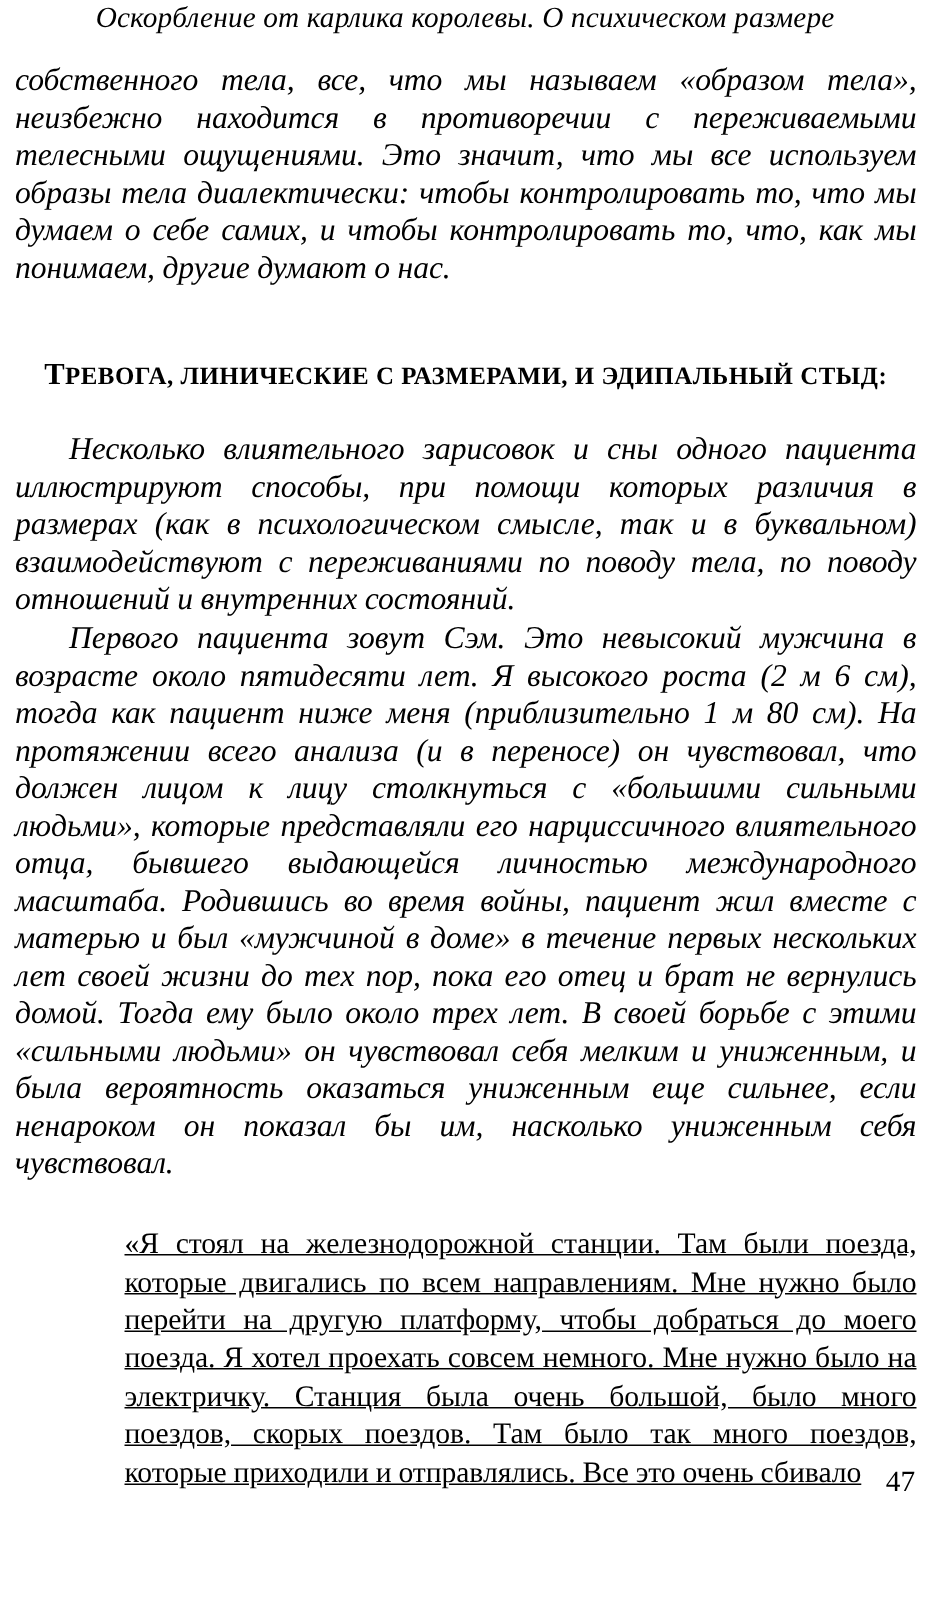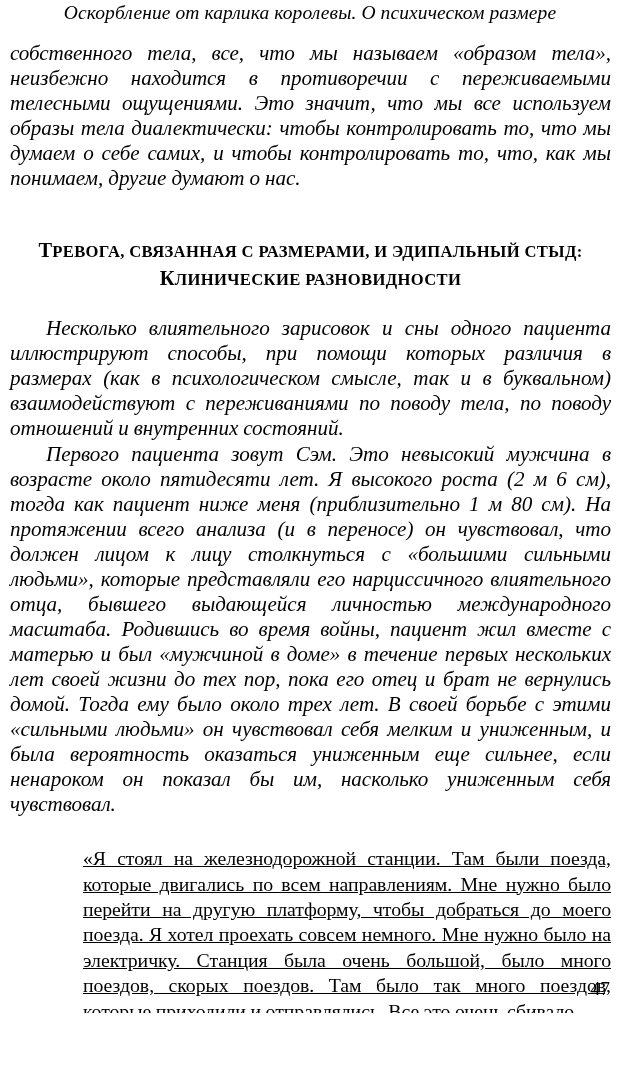--- a/index.html
+++ b/index.html
@@ -129,22 +129,21 @@
 
   <div class="running-header">Оскорбление от карлика королевы. О психическом размере</div>
 
   <div class="column">
 
     <p class="body-par no-indent">собственного тела, все, что мы называем «образом тела», неизбежно находится в противоречии с переживаемыми телесными ощущениями. Это значит, что мы все используем образы тела диалектически: чтобы контролировать то, что мы думаем о себе самих, и чтобы контролировать то, что, как мы понимаем, другие думают о нас.</p>
 
     <div class="gap-before-heading"></div>
 
     <h2 class="section-heading">
-      <span class="line"><span class="sc-cap">Т</span><span class="sc-rest">РЕВОГА, СВЯЗАННАЯ С РАЗМЕРАМИ, И ЭДИПАЛЬНЫЙ СТЫД:</span></span>
-      <span class="line sc-rest"><span class="sc-cap">К</span>ЛИНИЧЕСКИЕ РАЗНОВИДНОСТИ</span>
+      <span class="line"><span class="sc-cap">Т</span><span class="sc-rest">РЕВОГА, ЛИНИЧЕСКИЕ С РАЗМЕРАМИ, И ЭДИПАЛЬНЫЙ СТЫД:</span></span>
     </h2>
 
     <div class="gap-after-heading"></div>
 
     <p class="body-par indent">Несколько влиятельного зарисовок и сны одного пациента иллюстрируют способы, при помощи которых различия в размерах (как в психологическом смысле, так и в буквальном) взаимодействуют с переживаниями по поводу тела, по поводу отношений и внутренних состояний.</p>
 
     <p class="body-par indent">Первого пациента зовут Сэм. Это невысокий мужчина в возрасте около пятидесяти лет. Я высокого роста (2 м 6 см), тогда как пациент ниже меня (приблизительно 1 м 80 см). На протяжении всего анализа (и в переносе) он чувствовал, что должен лицом к лицу столкнуться с «большими сильными людьми», которые представляли его нарциссичного влиятельного отца, бывшего выдающейся личностью международного масштаба. Родившись во время войны, пациент жил вместе с матерью и был «мужчиной в доме» в течение первых нескольких лет своей жизни до тех пор, пока его отец и брат не вернулись домой. Тогда ему было около трех лет. В своей борьбе с этими «сильными людьми» он чувствовал себя мелким и униженным, и была вероятность оказаться униженным еще сильнее, если ненароком он показал бы им, насколько униженным себя чувствовал.</p>
 
 
     <div class="gap-before-quote"></div>

